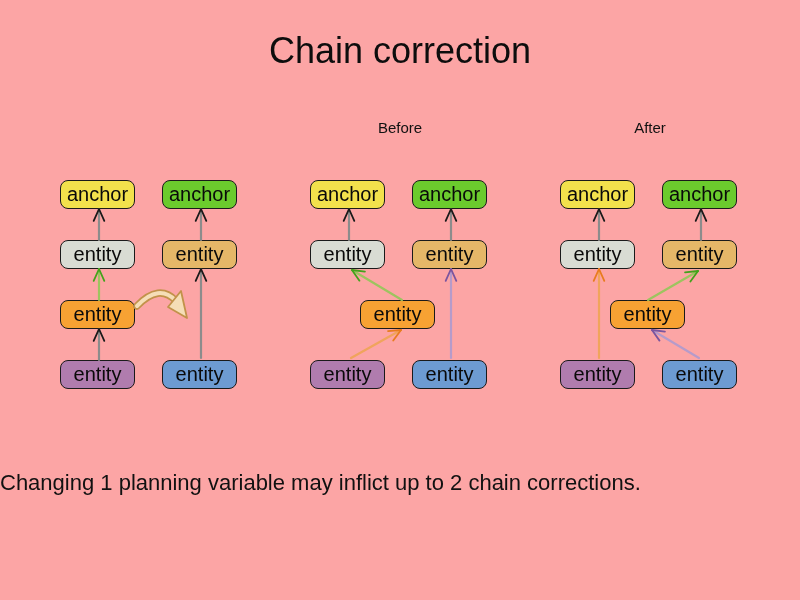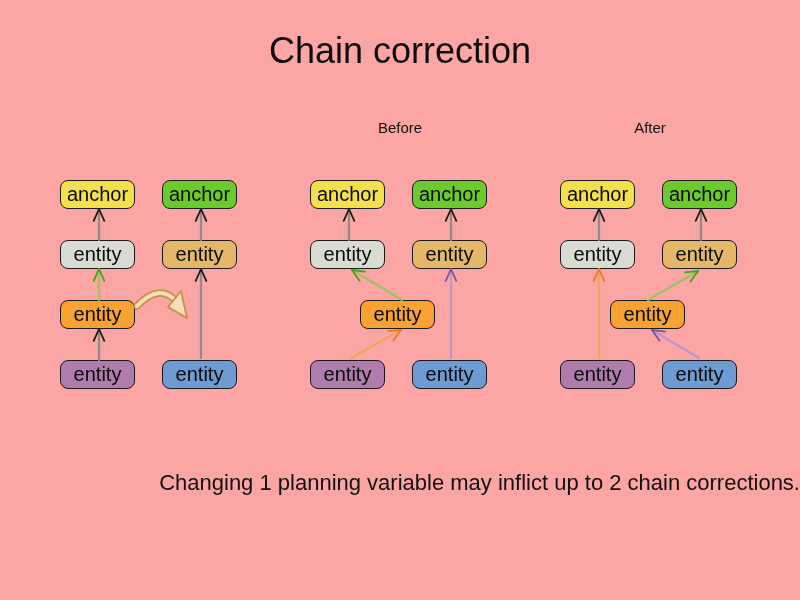--- a/index.html
+++ b/index.html
@@ -11,21 +11,21 @@
     position:absolute; top:30px; left:0; width:800px; text-align:center;
     font-size:36px; color:#0d0d0d; letter-spacing:0;
   }
   .col-label {
     position:absolute; top:119px; width:180px; text-align:center;
     font-size:15px; color:#111111;
   }
   #label-before { left:310px; }
   #label-after  { left:560px; }
   .caption {
-    position:absolute; top:470px; left:0; width:800px; text-align:right;
+    position:absolute; top:470px; left:0; width:800px; text-align:left;
     font-size:22px; color:#111111;
   }
   .node {
     position:absolute; width:75px; height:29px; box-sizing:border-box;
     border:1.6px solid #1a1a1a; border-radius:8px;
     display:flex; align-items:center; justify-content:center;
     font-size:20px; color:#0a0a0a;
   }
   #arrow-layer {
     position:absolute; left:0; top:0; width:800px; height:600px;

